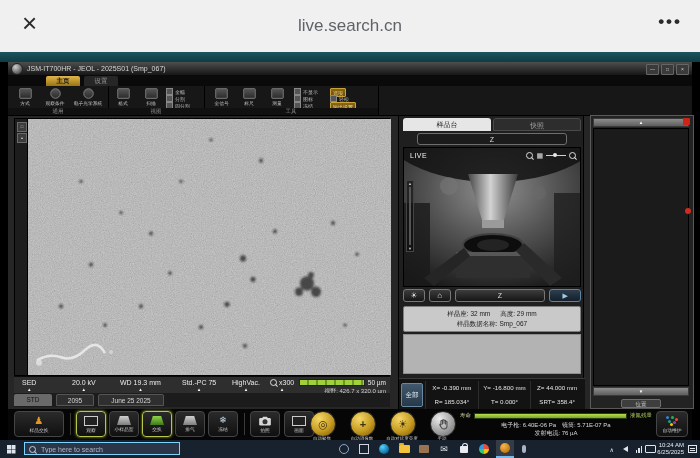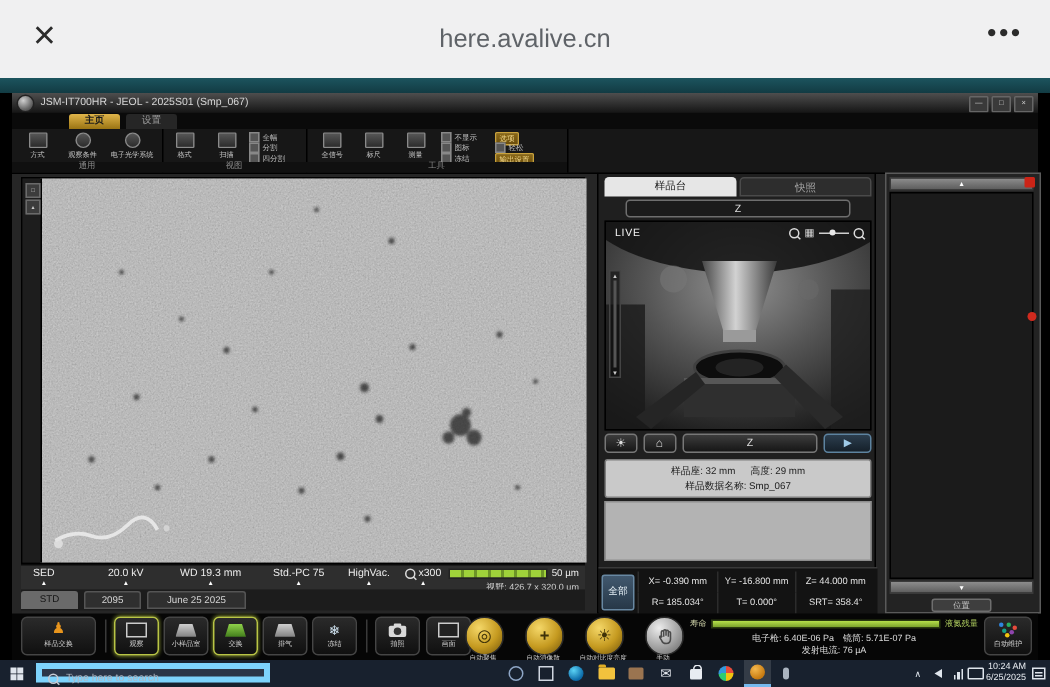--- a/index.html
+++ b/index.html
@@ -117,21 +117,21 @@
   .gun-row{position:absolute;left:448px;top:12px;width:200px;text-align:center;font-size:6px;color:#dadada;white-space:nowrap;}
   .gun-row span{margin:0 3px;}
   .emis-row{position:absolute;left:448px;top:20px;width:200px;text-align:center;font-size:6px;color:#dadada;}
   .maint-ico{width:12px;height:10px;position:relative;}
   .maint-ico i{position:absolute;width:3px;height:3px;border-radius:50%;background:#2e86de;
     box-shadow:5px 0 0 #27ae60,9px 2px 0 #e74c3c,2px 4px 0 #16a085,7px 5px 0 #8e44ad,4px 7px 0 #f1c40f;}
   
   #taskbar{position:absolute;left:0;top:440px;width:700px;height:18px;background:#18212e;}
   .start{position:absolute;left:7px;top:5px;width:8px;height:8px;}
   .start i{position:absolute;width:3.5px;height:3.5px;background:#dfe5ec;box-shadow:4.5px 0 0 #dfe5ec,0 4.5px 0 #dfe5ec,4.5px 4.5px 0 #dfe5ec;}
-  #searchbox{position:absolute;left:24px;top:2px;width:156px;height:13px;background:#2b3648;border:4px solid #7dd3fc;box-sizing:border-box;}
+  #searchbox{position:absolute;left:24px;top:2px;width:156px;height:13px;background:#2b3648;border:1px solid #7dd3fc;box-sizing:border-box;}
   #searchbox input{position:absolute;left:14px;top:0;width:138px;height:11px;background:transparent;border:none;outline:none;color:#c6cbd4;font-size:7px;font-family:"Liberation Sans",sans-serif;}
   #searchbox input::placeholder{color:#aeb6c2;}
   #searchbox .magglass{position:absolute;left:4px;top:3px;border-color:#c6cbd4;}
   #searchbox .magglass::after{background:#c6cbd4;}
   .tb-ico{position:absolute;top:3px;width:12px;height:12px;display:flex;align-items:center;justify-content:center;}
   .tb-ico.appactive{top:0;height:18px;width:18px;background:rgba(255,255,255,.12);border-bottom:2px solid #76b9ed;box-sizing:border-box;}
   .ring{width:8px;height:8px;border:1.5px solid #8fa7c7;border-radius:50%;}
   .tview{width:8px;height:8px;border:1px solid #cfd6e0;}
   .edge{width:10px;height:10px;border-radius:50%;background:radial-gradient(circle at 35% 30%,#5ad2f5,#0b6aa8 70%);}
   .folder{width:11px;height:8px;background:#f2c23d;border-radius:1px;position:relative;}
@@ -153,21 +153,21 @@
   .ac{position:absolute;right:3px;top:5px;width:9px;height:8px;border:1px solid #dfe5ec;box-sizing:border-box;}
   .ac::before{content:"";position:absolute;left:1px;top:2px;width:5px;height:1px;background:#dfe5ec;box-shadow:0 2px 0 #dfe5ec;}
 </style>
 </head>
 <body>
 
 <div id="screen">
 
   <div id="browser-bar">
     <span class="b-close">×</span>
-    <div class="b-url">here.avalive.cn</div>
+    <div class="b-url">live.search.cn</div>
     <span class="b-menu">•••</span>
   </div>
   <div id="teal-strip"></div>
 
   <div id="desktop">
     <div id="app">
 
       <div id="titlebar">
         <span class="logo"></span>
         <span class="t-text">JSM-IT700HR - JEOL - 2025S01 (Smp_067)</span>

